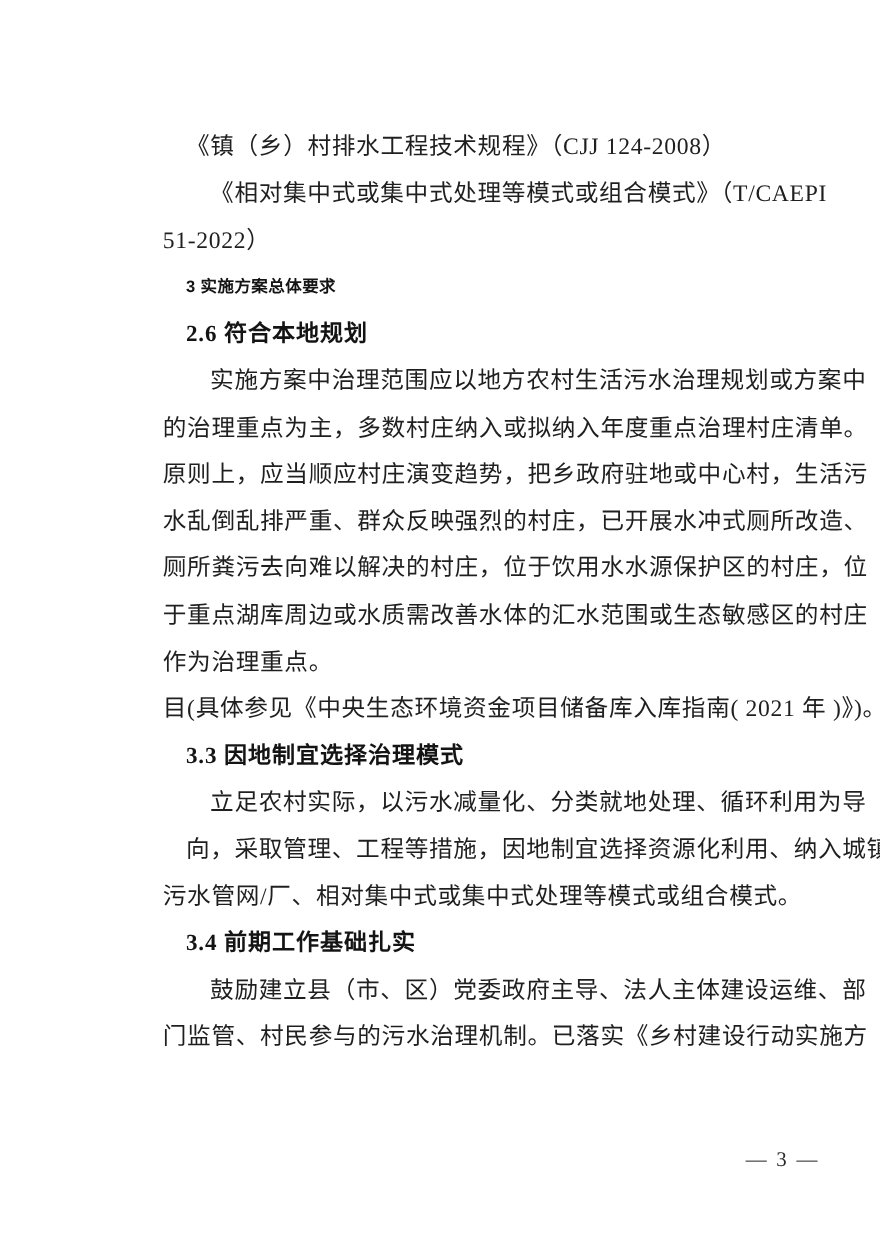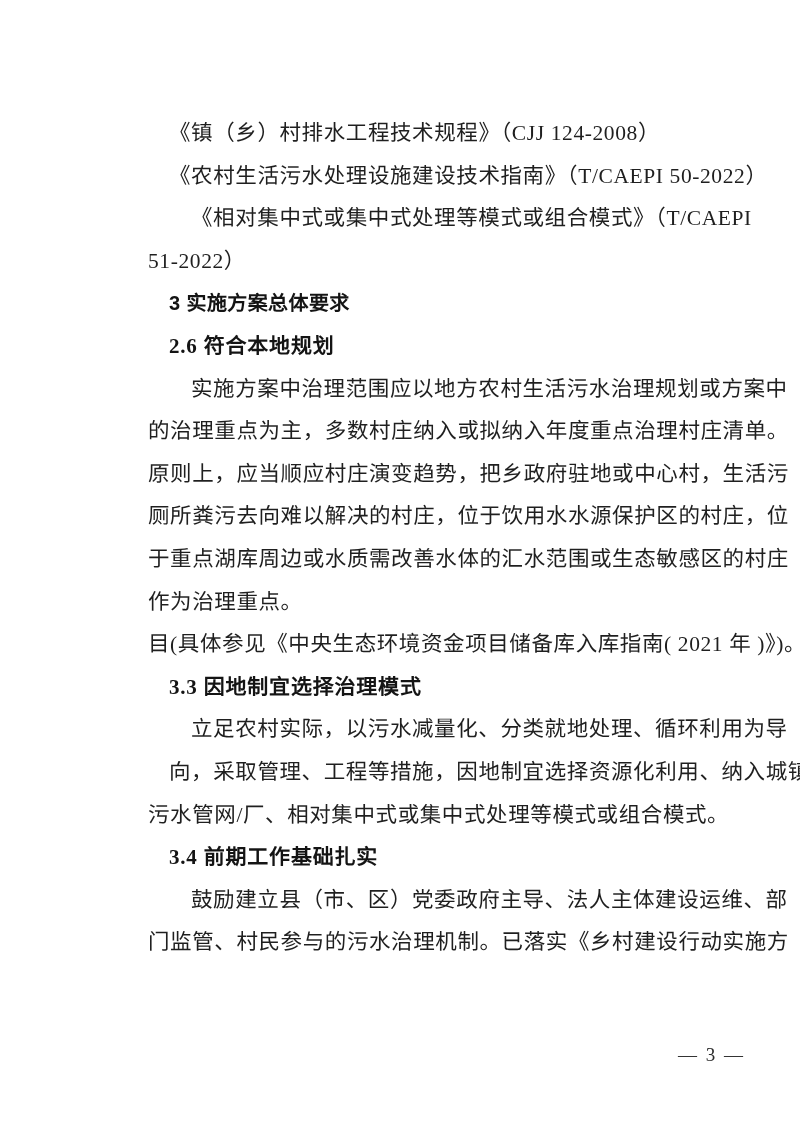--- a/index.html
+++ b/index.html
@@ -52,21 +52,21 @@
   .indent-1 {
     padding-left: 21px;      
   }
   .indent-2 {
     padding-left: 43px;      
   }
 
   
   .h1 {
     font-family: "Liberation Sans", "DejaVu Sans", sans-serif;
-    font-size: 20px;
+    font-size: 15px;
     font-weight: 700;
     line-height: 42.6px;
     letter-spacing: 0.4px;
     padding-left: 21px;
     white-space: nowrap;
     color: #141414;
   }
 
   
   .h2 {
@@ -103,30 +103,30 @@
   }
 </style>
 </head>
 <body>
 
 <div class="page">
 
   <div class="content">
 
     <div class="line body-line indent-1">《镇（乡）村排水工程技术规程》（CJJ 124-2008）</div>
-    <div class="line body-line indent-1">《农村生活污水处理设施建设技术指南》（T/CAEPI 50-2022）</div>
     <div class="line body-line indent-2">《相对集中式或集中式处理等模式或组合模式》（T/CAEPI</div>
     <div class="line body-line">51-2022）</div>
 
     <div class="h1">3  实施方案总体要求</div>
 
     <div class="h2">2.6  符合本地规划</div>
     <div class="line body-line indent-2">实施方案中治理范围应以地方农村生活污水治理规划或方案中</div>
     <div class="line body-line">的治理重点为主，多数村庄纳入或拟纳入年度重点治理村庄清单。</div>
     <div class="line body-line">原则上，应当顺应村庄演变趋势，把乡政府驻地或中心村，生活污</div>
+    <div class="line body-line">水乱倒乱排严重、群众反映强烈的村庄，已开展水冲式厕所改造、</div>
     <div class="line body-line">厕所粪污去向难以解决的村庄，位于饮用水水源保护区的村庄，位</div>
     <div class="line body-line">于重点湖库周边或水质需改善水体的汇水范围或生态敏感区的村庄</div>
     <div class="line body-line">作为治理重点。</div>
 
     <div class="line body-line">目(具体参见《中央生态环境资金项目储备库入库指南( 2021 年 )》)。</div>
 
     <div class="h2">3.3  因地制宜选择治理模式</div>
     <div class="line body-line indent-2">立足农村实际，以污水减量化、分类就地处理、循环利用为导</div>
     <div class="line body-line indent-1">向，采取管理、工程等措施，因地制宜选择资源化利用、纳入城镇</div>
     <div class="line body-line">污水管网/厂、相对集中式或集中式处理等模式或组合模式。</div>

